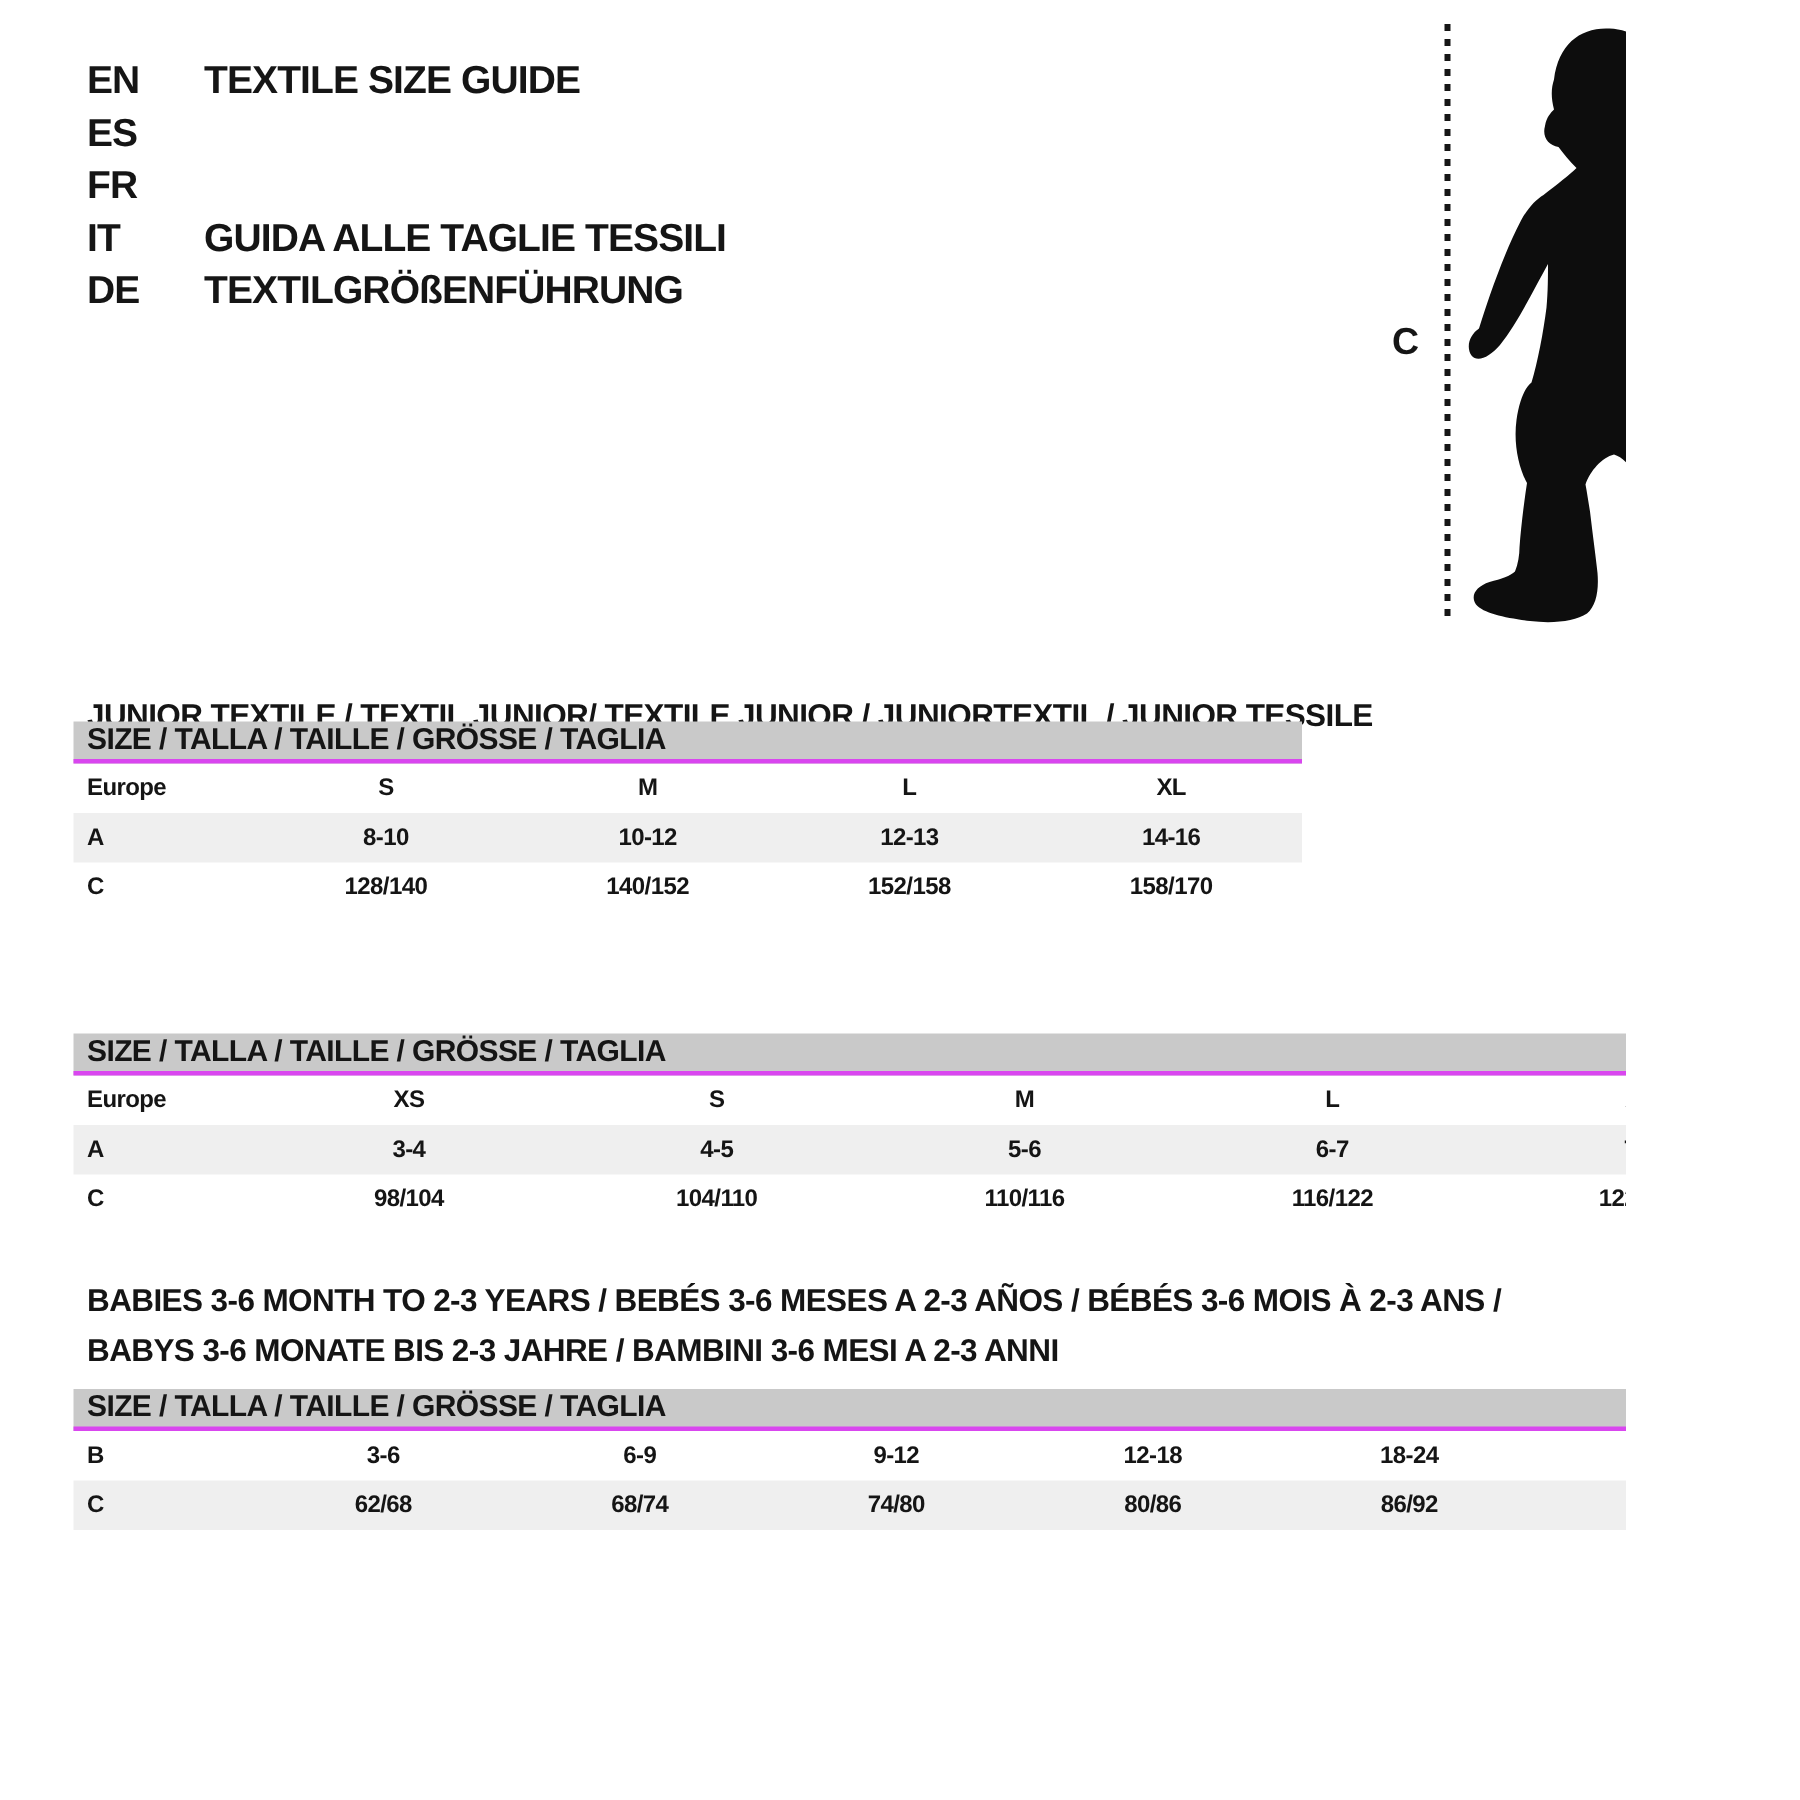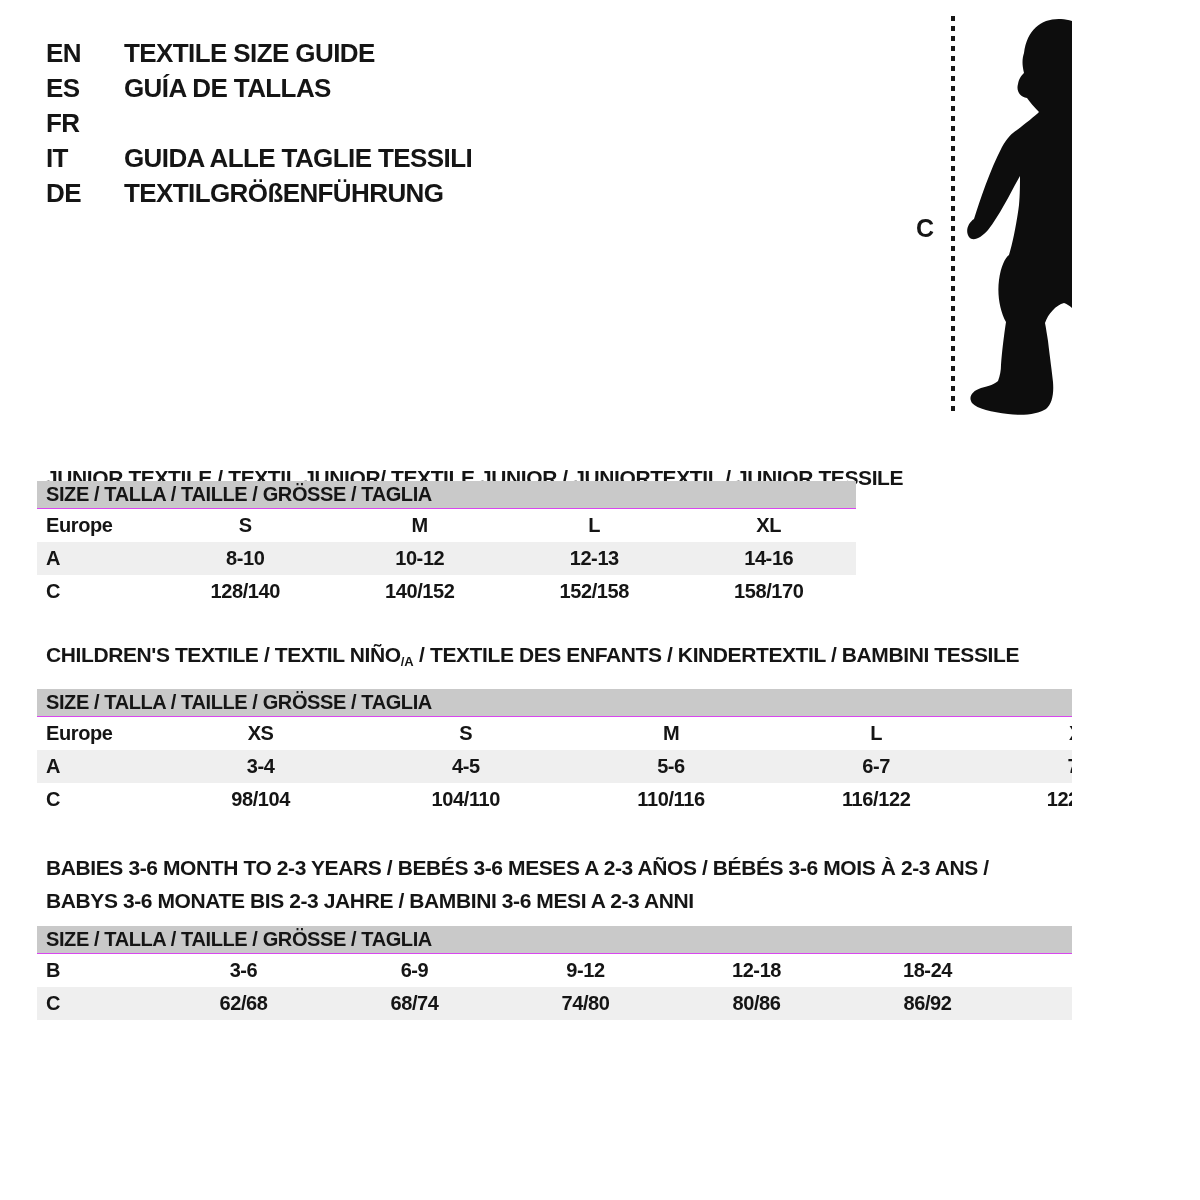--- a/index.html
+++ b/index.html
@@ -4,21 +4,21 @@
 <style>
   html,body{margin:0;padding:0;}
   body{
     width:1200px;height:1200px;
     background:#ffffff;
     font-family:"Liberation Sans",sans-serif;
     font-weight:bold;
     color:#151515;
     position:relative;
   }
-  .canvas{position:absolute;left:4px;top:0;width:1068px;height:1200px;background:#ffffff;overflow:hidden;}
+  .canvas{position:absolute;left:16px;top:0;width:1068px;height:1200px;background:#ffffff;overflow:hidden;}
 
   
   .lang-header{position:absolute;left:42px;top:36px;}
   .lang-row{display:grid;grid-template-columns:78px auto;height:35px;align-items:center;
     font-size:26px;letter-spacing:-0.6px;white-space:nowrap;}
 
   
   .fig-svg{position:absolute;left:960px;top:10px;}
   .dash-line{position:absolute;left:947px;top:16px;width:4px;height:400px;
     background:repeating-linear-gradient(to bottom,#161616 0 5px,transparent 5px 10px);}
@@ -29,45 +29,44 @@
   .title-junior{top:434px;margin-top:32px;}
   .title-children{top:643px;}
   .title-babies{top:851px;line-height:33px;}
   .sub-part{font-size:13px;vertical-align:-4px;letter-spacing:0;}
 
   
   .size-table{position:absolute;left:33px;}
   .t-junior{top:481px;width:819px;}
   .t-children{top:689px;width:1147px;}
   .t-babies{top:926px;width:1147px;}
-  .bar{height:28px;background:#c9c9c9;border-bottom:1px solid #d946ef;
+  .bar{height:28px;background:#c9c9c9;border-bottom:3px solid #d946ef;
     display:flex;align-items:center;padding-left:9px;box-sizing:border-box;
     font-size:20px;letter-spacing:-0.4px;}
-  .trow{height:33px;display:flex;align-items:center;font-size:20px;letter-spacing:-0.4px;}
+  .trow{height:33px;display:flex;align-items:center;font-size:16px;letter-spacing:-0.4px;}
   .trow.shaded{background:#efefef;}
   .cell{flex:1;text-align:center;}
   .cell.lbl{flex:0 0 112px;text-align:left;padding-left:9px;}
 
   
   .notes{position:absolute;left:42px;top:1072px;}
   .note-line{height:33px;display:flex;align-items:center;font-size:20px;letter-spacing:-0.4px;white-space:nowrap;}
 </style>
 </head>
 <body>
 
 <div class="canvas">
 
   <div class="lang-header">
     <div class="lang-row">
       <span>EN</span>
       <span>TEXTILE SIZE GUIDE</span>
     </div>
     <div class="lang-row">
       <span>ES</span>
-      <span>GUÍA DE TALLAS</span>
     </div>
     <div class="lang-row">
       <span>FR</span>
     </div>
     <div class="lang-row">
       <span>IT</span>
       <span>GUIDA ALLE TAGLIE TESSILI</span>
     </div>
     <div class="lang-row">
       <span>DE</span>
@@ -156,23 +155,20 @@
     </div>
     <div class="trow">
       <span class="cell lbl">C</span>
       <span class="cell">128/140</span>
       <span class="cell">140/152</span>
       <span class="cell">152/158</span>
       <span class="cell">158/170</span>
     </div>
   </div>
 
-  <div class="section-title title-children">
-    <span>CHILDREN'S TEXTILE / TEXTIL NIÑO</span><span class="sub-part">/A</span><span> / TEXTILE DES ENFANTS / KINDERTEXTIL / BAMBINI TESSILE</span>
-  </div>
   <div class="size-table t-children">
     <div class="bar">SIZE / TALLA / TAILLE / GRÖSSE / TAGLIA</div>
     <div class="trow">
       <span class="cell lbl">Europe</span>
       <span class="cell">XS</span>
       <span class="cell">S</span>
       <span class="cell">M</span>
       <span class="cell">L</span>
       <span class="cell">XL</span>
     </div>

